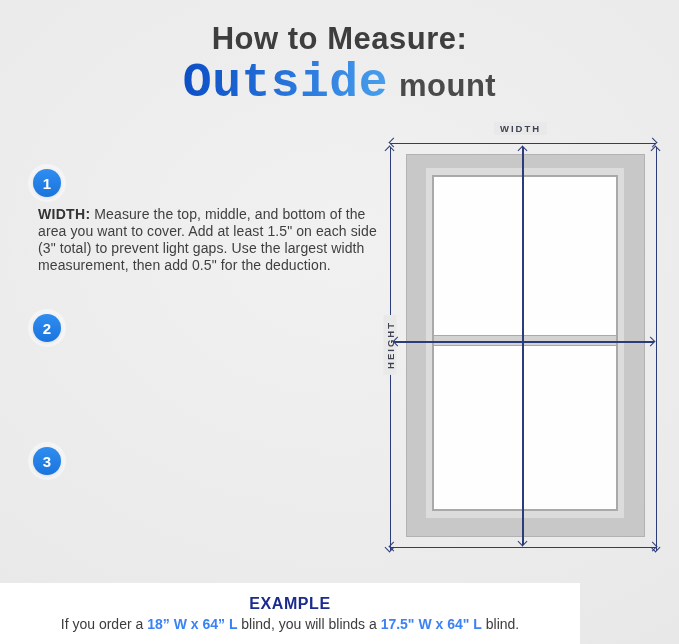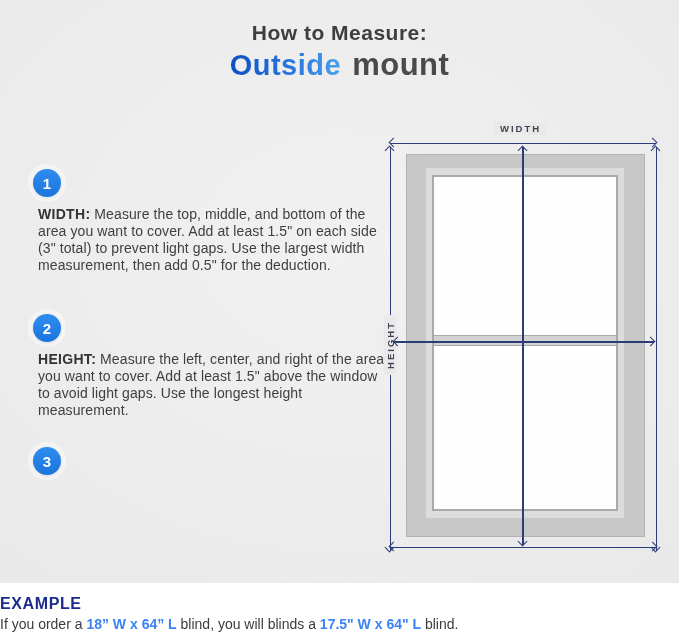--- a/index.html
+++ b/index.html
@@ -2,23 +2,23 @@
 <html><head>
 <meta charset="utf-8">
 <style>
   html,body{margin:0;padding:0;}
   body{font-family:"Liberation Sans","DejaVu Sans",sans-serif;background:#d9d9d9;}
   .canvas{position:relative;width:679px;height:644px;overflow:hidden;
           background:radial-gradient(130% 110% at 50% 38%, #f1f1f1 0%, #eaeaea 55%, #e2e2e2 100%);}
 
   
   .header{position:absolute;top:22px;left:0;width:100%;text-align:center;line-height:1.08;}
-  .t1{font-size:21px;font-weight:700;color:#3e3e3e;letter-spacing:0.5px;}
+  .t1{font-size:31px;font-weight:700;color:#3e3e3e;letter-spacing:0.5px;}
   .t2{margin-top:3px;}
-  .hl{font-size:29px;font-weight:800;letter-spacing:0.5px;color:#1565d8;}
+  .hl{font-size:48px;font-weight:800;letter-spacing:0.5px;color:#1565d8;font-family:Liberation Mono, monospace;}
   @supports ((-webkit-background-clip:text) or (background-clip:text)){
     .hl{background:linear-gradient(92deg,#0c4ec5 0%,#2f7fe0 65%,#49a0ec 100%);
         -webkit-background-clip:text;background-clip:text;color:transparent;-webkit-text-fill-color:transparent;}
   }
   .rest{font-size:31px;font-weight:700;color:#4a4a4a;margin-left:11px;letter-spacing:0.5px;}
 
   
   .step{position:absolute;left:33px;width:352px;}
   .s1{top:169px;} .s2{top:314px;} .s3{top:447px;}
   .badge{width:28px;height:28px;border-radius:50%;
@@ -39,21 +39,21 @@
             border-top:1px solid #a9a9a9;border-bottom:1px solid #a9a9a9;box-sizing:border-box;}
 
   .mline{position:absolute;background:#2c3c78;}
   .mh{height:1.5px;} .mv{width:1.5px;}
   .mlabel{position:absolute;font-size:9.5px;font-weight:700;letter-spacing:2px;
           color:#3f4452;background:#e9e9e9;padding:1px 6px;white-space:nowrap;}
   .ah{position:absolute;width:7px;height:7px;
       border-top:1.6px solid #2c3c78;border-left:1.6px solid #2c3c78;box-sizing:border-box;}
 
   
-  .footer{position:absolute;left:0;top:583px;width:679px;height:61px;background:#ffffff;text-align:left;}
+  .footer{position:absolute;left:0;top:583px;width:580px;height:61px;background:#ffffff;text-align:center;}
   .ex-title{margin-top:12px;font-size:16px;font-weight:800;color:#1b2b8e;letter-spacing:0.6px;}
   .ex-text{margin:3px 0 0 0;font-size:14px;color:#3c3c3c;}
   .ex-text b{color:#3b82f6;}
 </style>
 </head>
 <body>
 
 <div class="canvas">
 
   <header class="header">
@@ -63,21 +63,20 @@
     </div>
   </header>
 
   <section>
     <div class="step s1">
       <div class="badge">1</div>
       <p class="stext"><b>WIDTH:</b> <span>Measure the top, middle, and bottom of the area you want to cover. Add at least 1.5" on each side (3" total) to prevent light gaps. Use the largest width measurement, then add 0.5" for the deduction.</span></p>
     </div>
     <div class="step s2">
       <div class="badge">2</div>
-      <p class="stext"><b>HEIGHT:</b> <span>Measure the left, center, and right of the area you want to cover. Add at least 1.5" above the window to avoid light gaps. Use the longest height measurement.</span></p>
     </div>
     <div class="step s3">
       <div class="badge">3</div>
     </div>
   </section>
 
   <div>
 
     <div class="win-outer"></div>
     <div class="win-jamb"></div>

